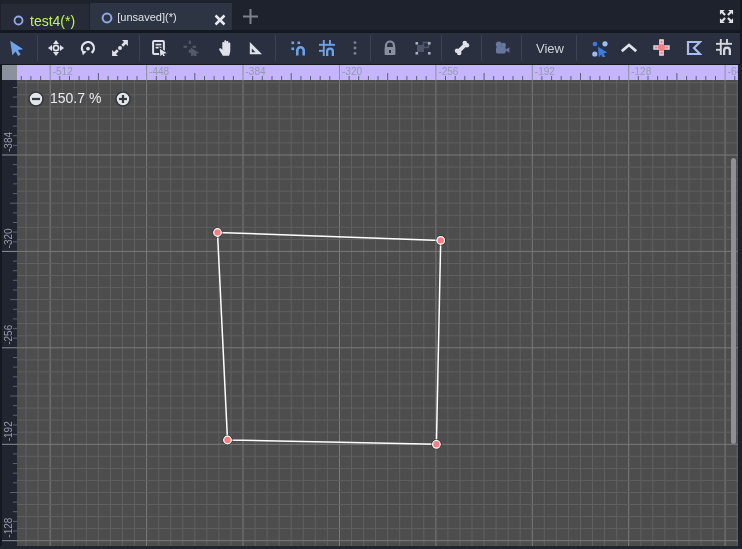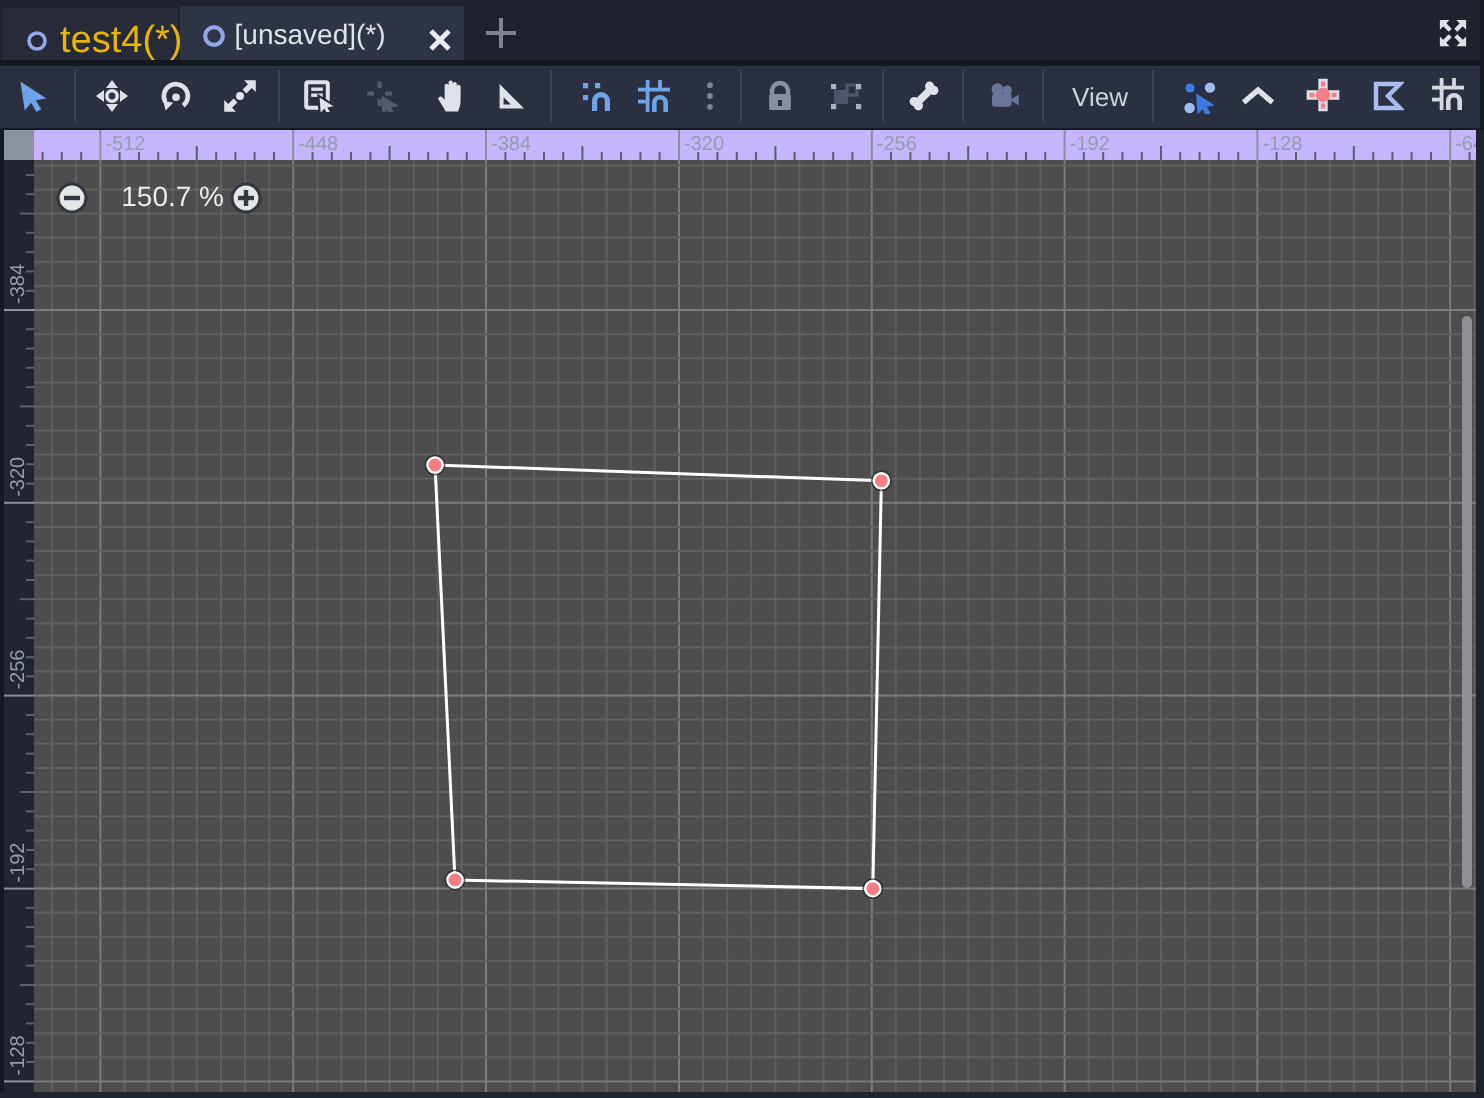--- a/index.html
+++ b/index.html
@@ -5,27 +5,27 @@
   font-family:"Liberation Sans", sans-serif; }
 .abs { position:absolute; }
 </style></head>
 <body>
 
 <div class="abs" style="left:0;top:0;width:742px;height:31px;background:#1d222d">
   <div class="abs" style="left:1px;top:4px;width:87.8px;height:26px;background:#262b37">
     <svg class="abs" style="left:12px;top:11px" width="11" height="11" viewBox="0 0 11 11">
         <circle cx="5.5" cy="5.5" r="4" fill="none" stroke="#93a8e8" stroke-width="1.8"></circle>
       </svg>
-    <div class="abs" style="left:29px;top:9px;font-size:19px;line-height:16px;color:#eab308">test4(*)</div>
+    <div class="abs" style="left:29px;top:9px;font-size:14px;line-height:16px;color:#bef264">test4(*)</div>
   </div>
   <div class="abs" style="left:90.3px;top:3px;width:141.7px;height:27px;background:#2d3443">
     <svg class="abs" style="left:11px;top:9px" width="12" height="12" viewBox="0 0 12 12">
         <circle cx="6" cy="6" r="4.4" fill="none" stroke="#93a8e8" stroke-width="2"></circle>
       </svg>
-    <div class="abs" style="left:27px;top:6px;font-size:14px;line-height:16px;color:#dfe2e8">[unsaved](*)</div>
+    <div class="abs" style="left:27px;top:6px;font-size:11px;line-height:16px;color:#dfe2e8">[unsaved](*)</div>
     <svg class="abs" style="left:124px;top:11px" width="12" height="12" viewBox="0 0 12 12">
         <path d="M1.5,1.5 L10.5,10.5 M10.5,1.5 L1.5,10.5" stroke="#e9ebee" stroke-width="2.5"></path>
       </svg>
   </div>
   <svg class="abs" style="left:242px;top:8px" width="17" height="17" viewBox="0 0 17 17">
       <path d="M8.5,1 L8.5,16 M1,8.5 L16,8.5" stroke="#7d828c" stroke-width="2"></path>
     </svg>
   <svg class="abs" style="left:719px;top:9px" width="15" height="15" viewBox="0 0 16 16">
       <g fill="#dfe2e8">
         <path d="M1,1 L6.2,1 L1,6.2 Z"></path>
@@ -453,21 +453,21 @@
 <circle cx="419.4" cy="364.3" r="4.7" fill="none" stroke="#242424" stroke-width="1" opacity="0.7"></circle>
 <circle cx="419.4" cy="364.3" r="3.8" fill="#f57e82" stroke="#ffffff" stroke-width="1.2"></circle>
 <circle cx="210.5" cy="360.0" r="4.7" fill="none" stroke="#242424" stroke-width="1" opacity="0.7"></circle>
 <circle cx="210.5" cy="360.0" r="3.8" fill="#f57e82" stroke="#ffffff" stroke-width="1.2"></circle>
 </svg>
 
   <svg style="position:absolute;left:11px;top:10.5px" width="16" height="16" viewBox="0 0 16 16">
       <circle cx="8" cy="8" r="7" fill="#e3e5e8" stroke="#333740" stroke-width="1.6"></circle>
       <rect x="4" y="6.9" width="8" height="2.2" fill="#333740"></rect>
     </svg>
-  <div style="position:absolute;left:33px;top:11px;width:62px;text-align:right;font-size:14px;line-height:15px;color:#e8eaed">150.7 %</div>
+  <div style="position:absolute;left:33px;top:11px;width:62px;text-align:left;font-size:14px;line-height:15px;color:#e8eaed">150.7 %</div>
   <svg style="position:absolute;left:98px;top:10.5px" width="16" height="16" viewBox="0 0 16 16">
       <circle cx="8" cy="8" r="7" fill="#e3e5e8" stroke="#333740" stroke-width="1.6"></circle>
       <rect x="4" y="6.9" width="8" height="2.2" fill="#333740"></rect>
       <rect x="6.9" y="4" width="2.2" height="8" fill="#333740"></rect>
     </svg>
 </div>
 
 <div class="abs" style="left:0;top:546px;width:742px;height:3px;background:#20252f"></div>
 <div class="abs" style="left:740px;top:0;width:2px;height:65px;background:#14181f"></div>
 <div class="abs" style="left:738px;top:65px;width:4px;height:484px;background:#1d222d"></div>

